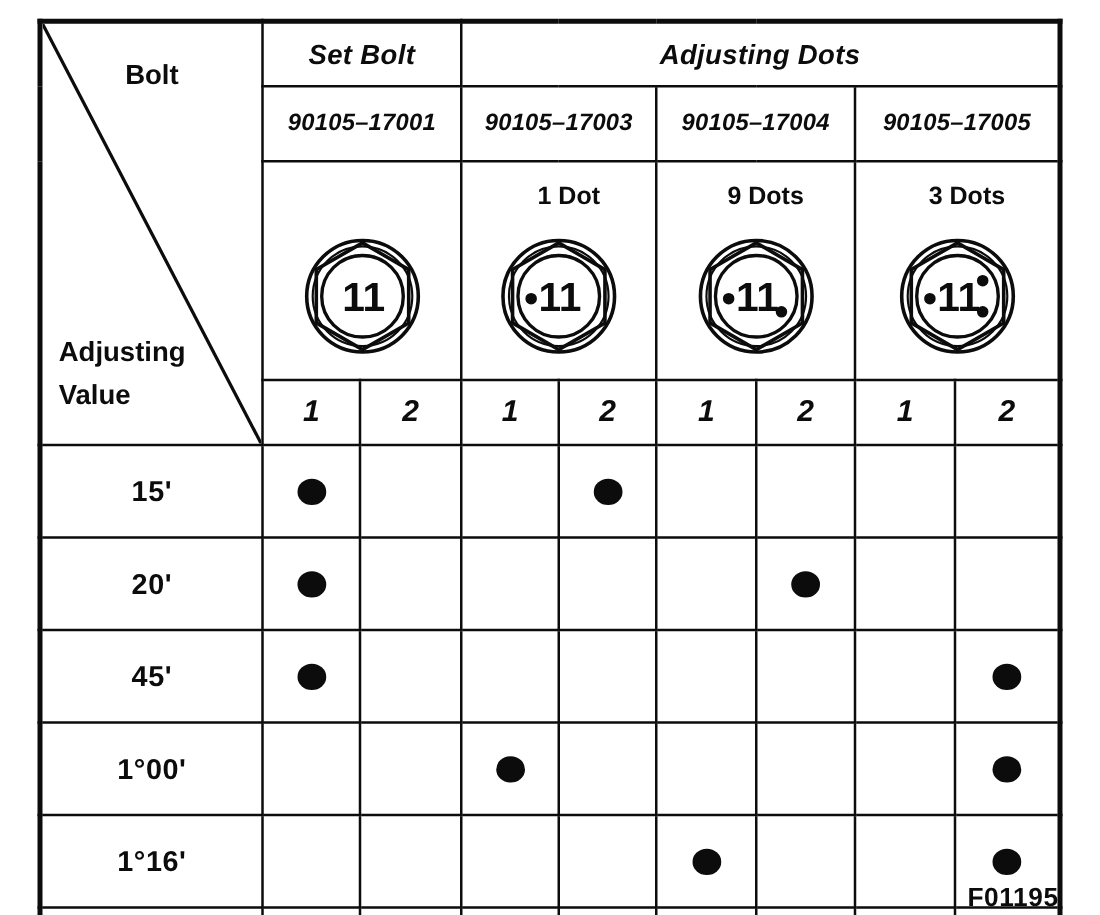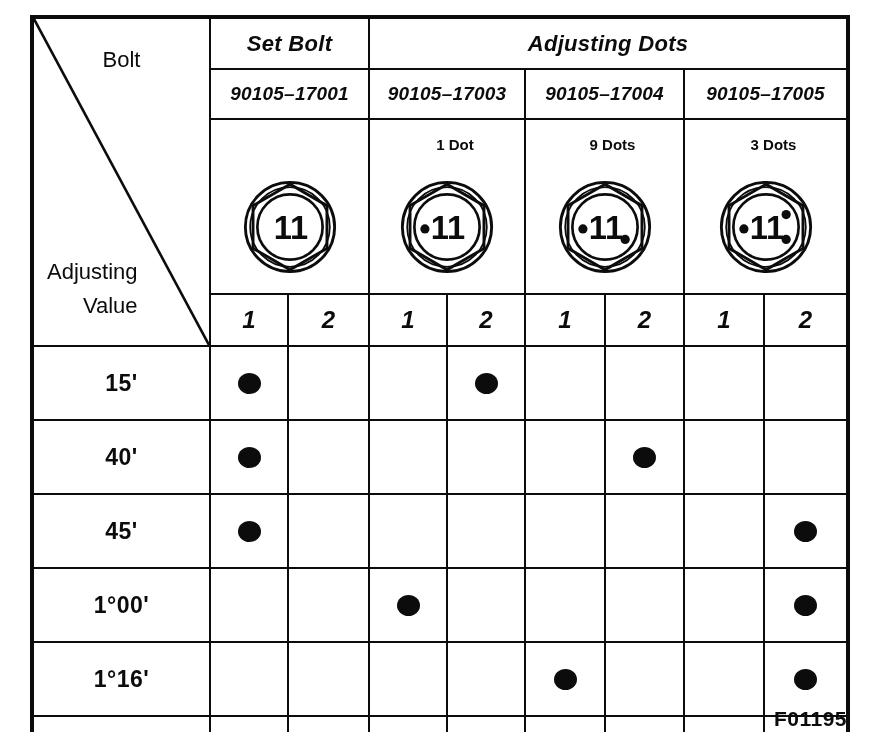--- a/index.html
+++ b/index.html
@@ -16,46 +16,46 @@
   }
   table.grid {
     position:absolute; left:30px; top:15px;
     width:816px; height:690px;
     border-collapse:collapse; table-layout:fixed;
     border:4px solid var(--ink);
   }
   table.grid td { border:2.6px solid var(--ink); overflow:hidden; }
   .h { text-align:center; vertical-align:middle; font-weight:bold;font-style:italic; }
   .group-h { font-size:22px; height:52px; letter-spacing:.3px; }
-  .part { font-size:19px; height:50px; letter-spacing:.2px; }
+  .part { font-size:19px; height:60px; letter-spacing:.2px; }
   .img-cell { height:175px; vertical-align:top; text-align:center; }
-  .dot-label { margin-top:16px; height:27px; font-size:15px; font-weight:bold;padding-left:16px; }
+  .dot-label { margin-top:16px; height:27px; font-size:20px; font-weight:bold;padding-left:16px; }
   .bolt-wrap { margin-top:16px; }
   svg.bolt { width:96px; height:96px; display:block; margin:0 auto; }
   .sub { font-size:24px; height:52px; }
   .row-label {
     font-size:23px; font-weight:bold;
     text-align:center; vertical-align:middle; letter-spacing:.5px;
   }
   tr.value-row { height:74px; }
   .mark-cell { text-align:center; vertical-align:middle; }
   .dot {
     display:inline-block; width:23px; height:21px;
     border-radius:50%; background:var(--ink); vertical-align:middle;
   }
   .corner { position:relative; }
   .diag { position:absolute; left:0; top:0; width:100%; height:100%; display:block; }
   .diag line { stroke:var(--ink); stroke-width:2.6px; }
   .corner-top {
     position:absolute; top:28px; left:0; width:100%;
-    text-align:center; font-size:22px; font-weight:normal;
+    text-align:center; font-size:22px; font-weight:bold;
   }
   .corner-bottom {
     position:absolute; bottom:22px; left:13px;
-    font-size:22px; font-weight:normal; line-height:1.55; text-align:right;
+    font-size:22px; font-weight:bold; line-height:1.55; text-align:left;
   }
   .figcode {
     position:absolute; top:707px; right:33px;
     font-size:21px; font-weight:bold; letter-spacing:.5px;
   }
 </style>
 </head>
 <body>
 
 <div class="page">
@@ -165,21 +165,21 @@
           <td class="mark-cell"><span class="dot"></span></td>
           <td class="mark-cell"></td>
           <td class="mark-cell"></td>
           <td class="mark-cell"><span class="dot"></span></td>
           <td class="mark-cell"></td>
           <td class="mark-cell"></td>
           <td class="mark-cell"></td>
           <td class="mark-cell"></td>
         </tr>
         <tr class="value-row">
-          <td class="row-label">40'</td>
+          <td class="row-label">20'</td>
           <td class="mark-cell"><span class="dot"></span></td>
           <td class="mark-cell"></td>
           <td class="mark-cell"></td>
           <td class="mark-cell"></td>
           <td class="mark-cell"></td>
           <td class="mark-cell"><span class="dot"></span></td>
           <td class="mark-cell"></td>
           <td class="mark-cell"></td>
         </tr>
         <tr class="value-row">

